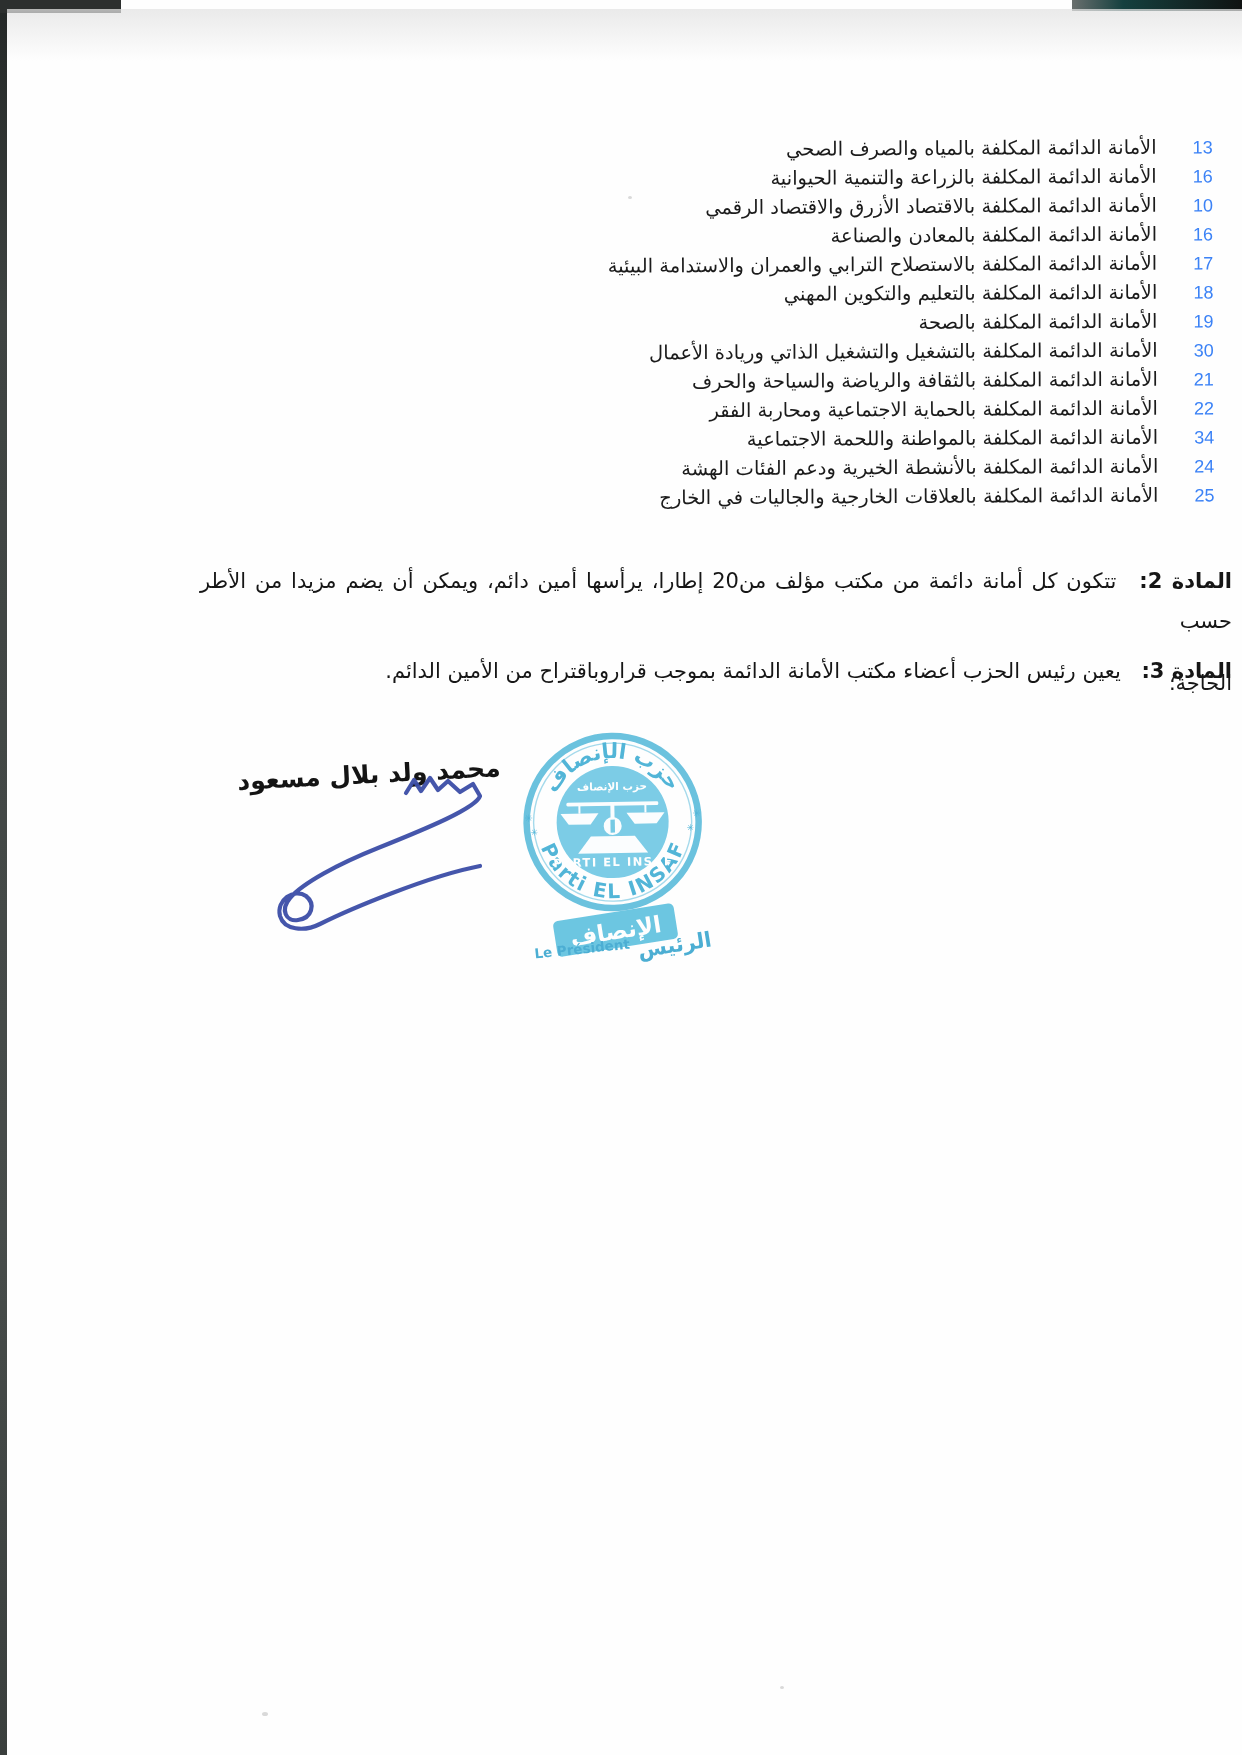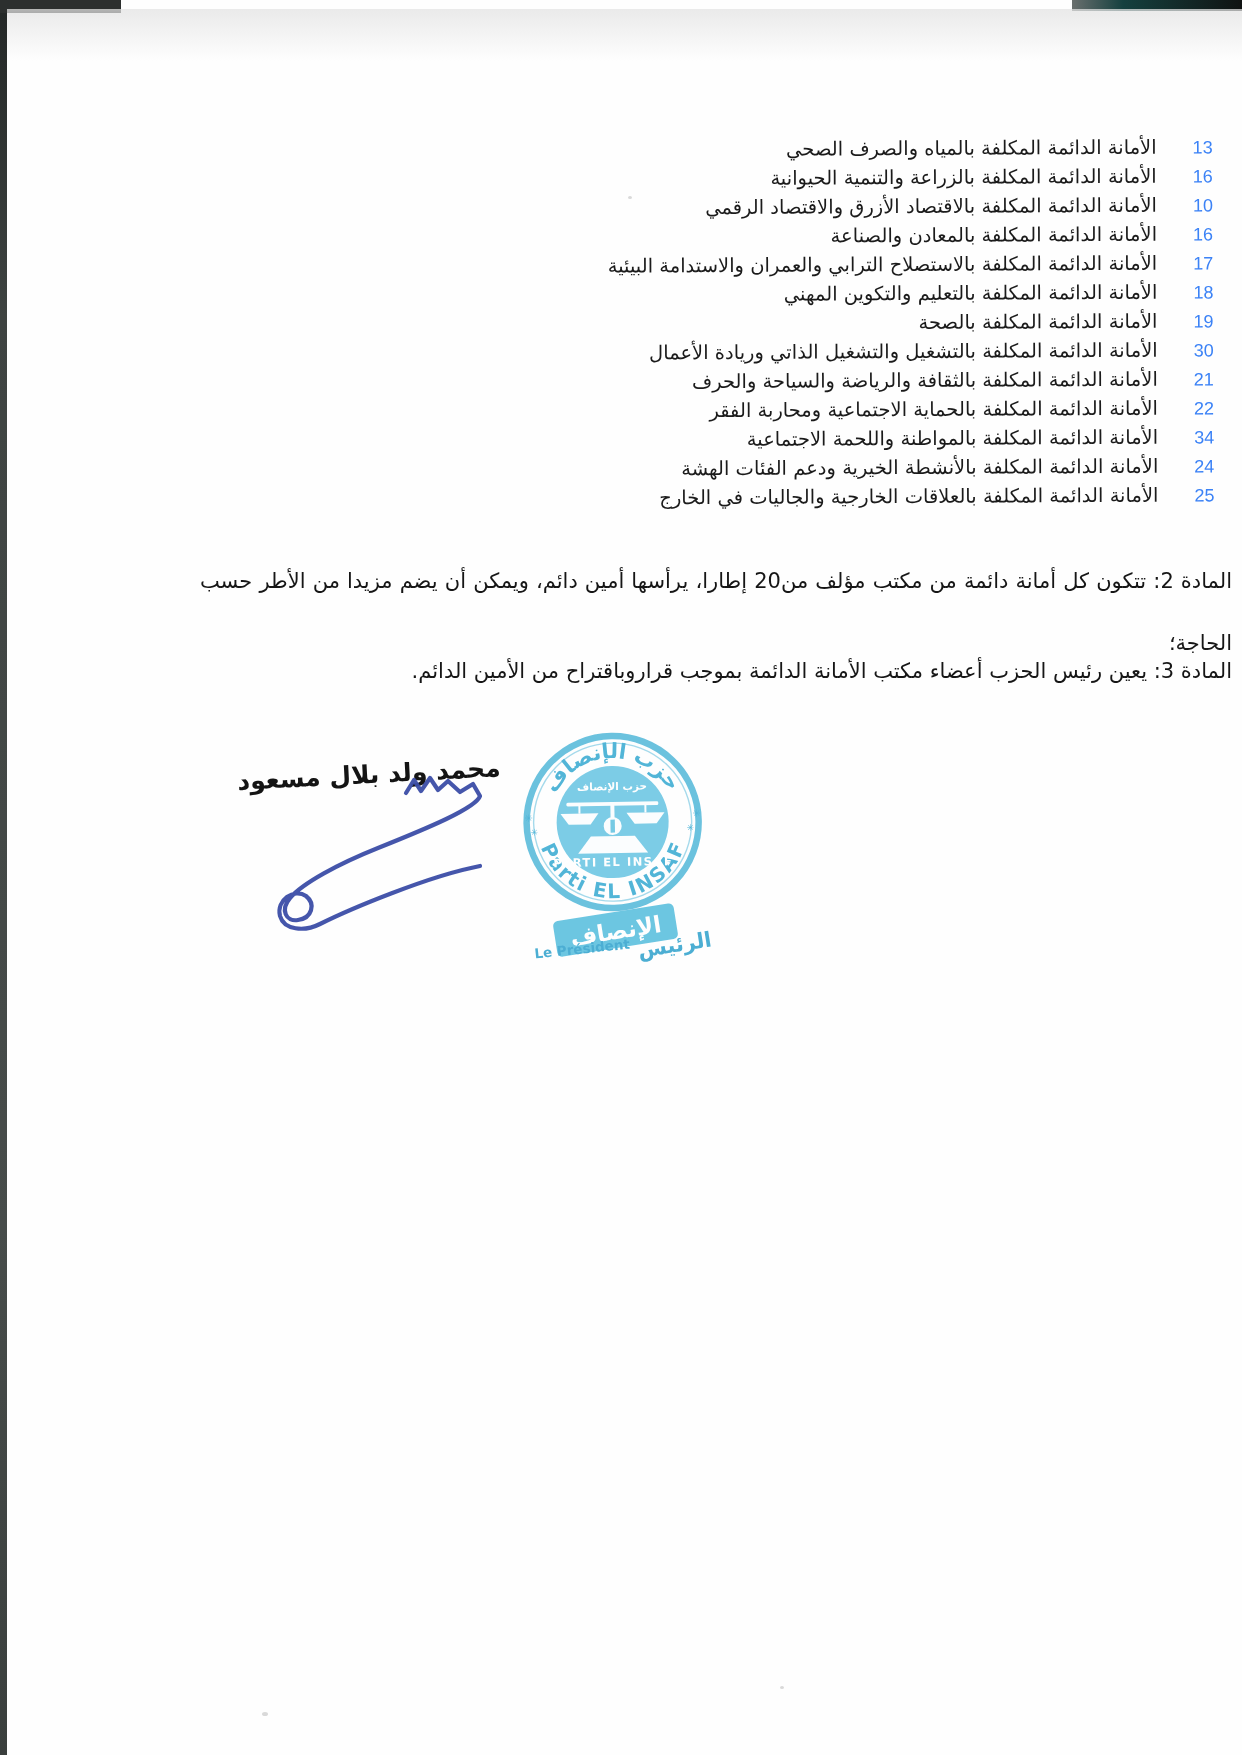--- a/index.html
+++ b/index.html
@@ -23,21 +23,21 @@
   
   .list { position:absolute; top:137px; right:24px; direction:rtl; transform:rotate(-0.3deg); }
   .list-row { display:flex; direction:rtl; align-items:baseline; height:29px;
               justify-content:flex-start; column-gap:32px; }
   .list-num { font-family:"Liberation Sans", sans-serif; font-size:18px; width:28px;
               text-align:center; color:#3b82f6; flex:0 0 auto; }
   .list-text{ font-size:19.5px; white-space:nowrap; color:#1b1b1b; }
 
   
   .article { position:absolute; right:10px; direction:rtl; font-size:21px; color:#161616; }
-  .article .lbl { font-weight:normal; }
+  .article .lbl { font-weight:bold;margin-left:14px; }
   .art2 { top:561px; width:1032px; }
   .art2 .l1 { line-height:40px; text-align:justify; text-align-last:justify; }
   .art2 .l2 { line-height:40px; margin-top:22px; }
   .art3 { top:651px; width:1032px; line-height:40px;text-align:right; }
 
   
   .sig-name { position:absolute; left:237px; top:760px; font-size:25px; font-weight:bold;
               color:#141414; transform:rotate(-3deg); white-space:nowrap; direction:rtl; }
   .sig-svg  { position:absolute; left:228px; top:748px; }
 

